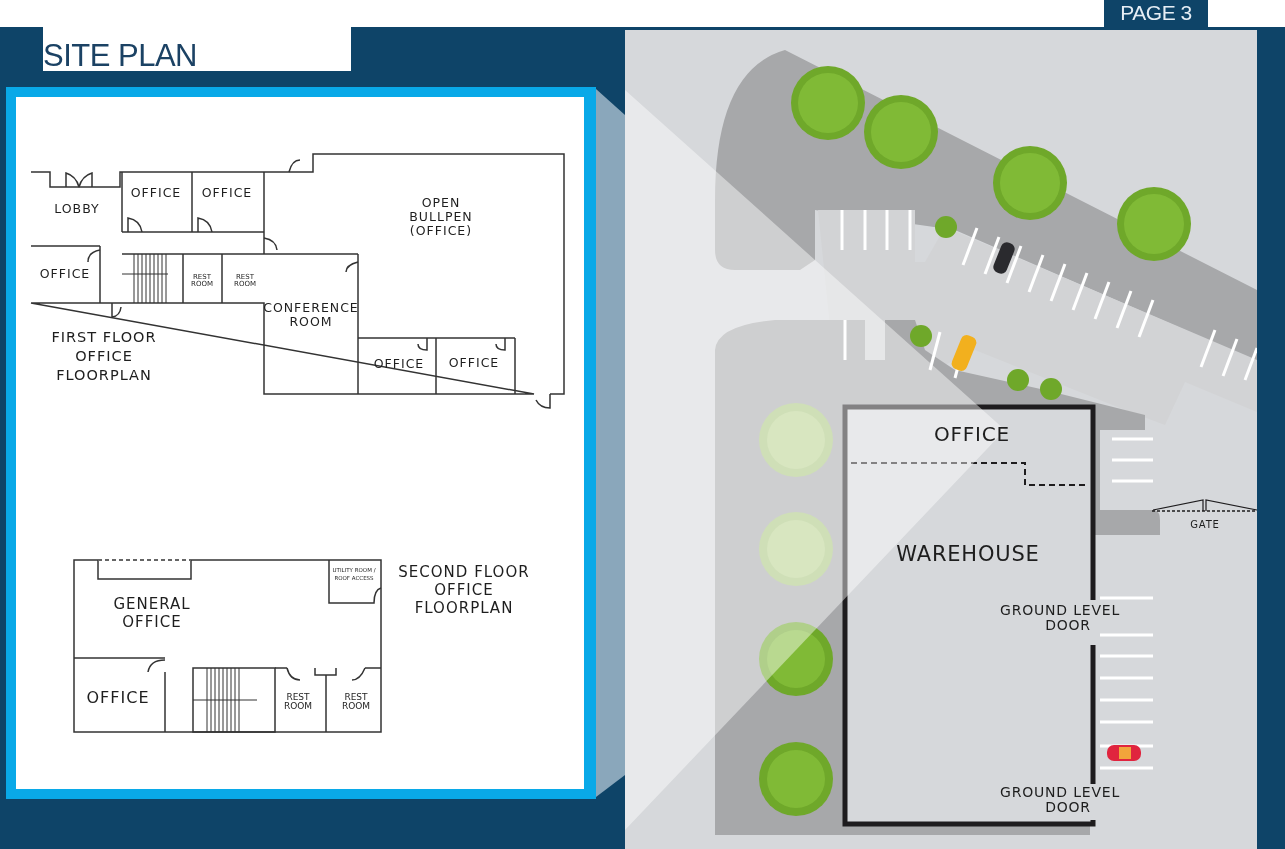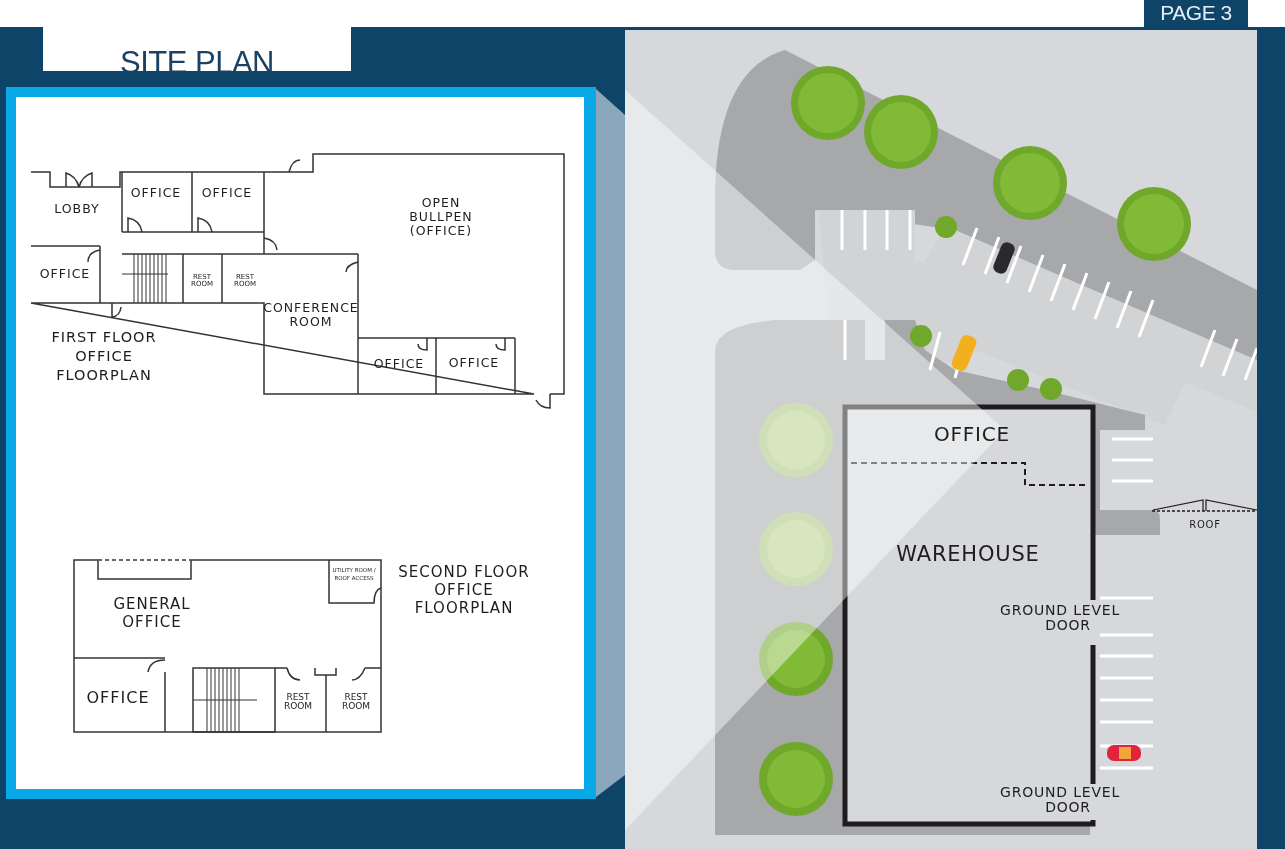--- a/index.html
+++ b/index.html
@@ -1,21 +1,21 @@
 <!DOCTYPE html>
 <html><head>
 <meta charset="utf-8">
 <style>
   html,body{margin:0;padding:0;}
   body{width:1285px;height:849px;position:relative;overflow:hidden;background:#ffffff;font-family:"DejaVu Sans",sans-serif;}
   .abs{position:absolute;}
   #navy-bg{left:0;top:27px;width:1285px;height:822px;background:#0e4468;}
-  #page-tag{left:1144px;top:0;width:104px;height:27px;background:#0e4468;color:#e6eef5;font-family:"Liberation Sans",sans-serif;font-size:21px;line-height:25px;text-align:center;letter-spacing:-0.5px;}
+  #page-tag{left:1104px;top:0;width:104px;height:27px;background:#0e4468;color:#e6eef5;font-family:"Liberation Sans",sans-serif;font-size:21px;line-height:25px;text-align:center;letter-spacing:-0.5px;}
   #title-box{left:43px;top:27px;width:308px;height:44px;background:#ffffff;}
-  #title-text{left:0;top:16px;width:308px;height:44px;line-height:40px;text-align:center;font-family:"Liberation Sans",sans-serif;font-size:31px;color:#1b4264;letter-spacing:-0.5px;}
+  #title-text{left:0;top:9px;width:308px;height:44px;line-height:40px;text-align:left;font-family:"Liberation Sans",sans-serif;font-size:31px;color:#1b4264;letter-spacing:-0.5px;}
   #plan-frame{left:6px;top:87px;width:590px;height:712px;background:#09a9e8;}
   #plan-inner{left:16px;top:97px;width:568px;height:692px;background:#ffffff;}
   #map{left:625px;top:30px;width:632px;height:819px;background:#d6d8db;overflow:hidden;}
   svg text{font-family:"DejaVu Sans",sans-serif;}
   .label{position:absolute;font-family:"DejaVu Sans",sans-serif;color:#1e1e1e;text-align:center;letter-spacing:0.8px;white-space:nowrap;}
 </style>
 </head>
 <body>
 
 <div id="navy-bg" class="abs"></div>
@@ -118,21 +118,21 @@
   <div class="label" style="left:292px;top:392px;width:110px;font-size:20px;">OFFICE</div>
   <div class="label" style="left:258px;top:505px;width:170px;font-size:21px;margin-top:7px;">WAREHOUSE</div>
   <div class="label" style="left:360px;top:573px;width:150px;font-size:14px;line-height:15px;">
     <div>GROUND LEVEL</div>
     <div style="padding-left:16px;">DOOR</div>
   </div>
   <div class="label" style="left:360px;top:755px;width:150px;font-size:14px;line-height:15px;">
     <div>GROUND LEVEL</div>
     <div style="padding-left:16px;">DOOR</div>
   </div>
-  <div class="label" style="left:555px;top:489px;width:50px;font-size:10px;">ROOF</div>
+  <div class="label" style="left:555px;top:489px;width:50px;font-size:10px;">GATE</div>
 </div>
 
 <svg class="abs" style="left:590px;top:85px;" width="40" height="720">
   <polygon points="6,4 35,30 35,690 6,712" fill="#8aa7bb"></polygon>
 </svg>
 
 <div id="plan-frame" class="abs"></div>
 <div id="plan-inner" class="abs">
   <svg width="568" height="692" viewBox="16 97 568 692">
     <g fill="none" stroke="#333" stroke-width="1.5">

